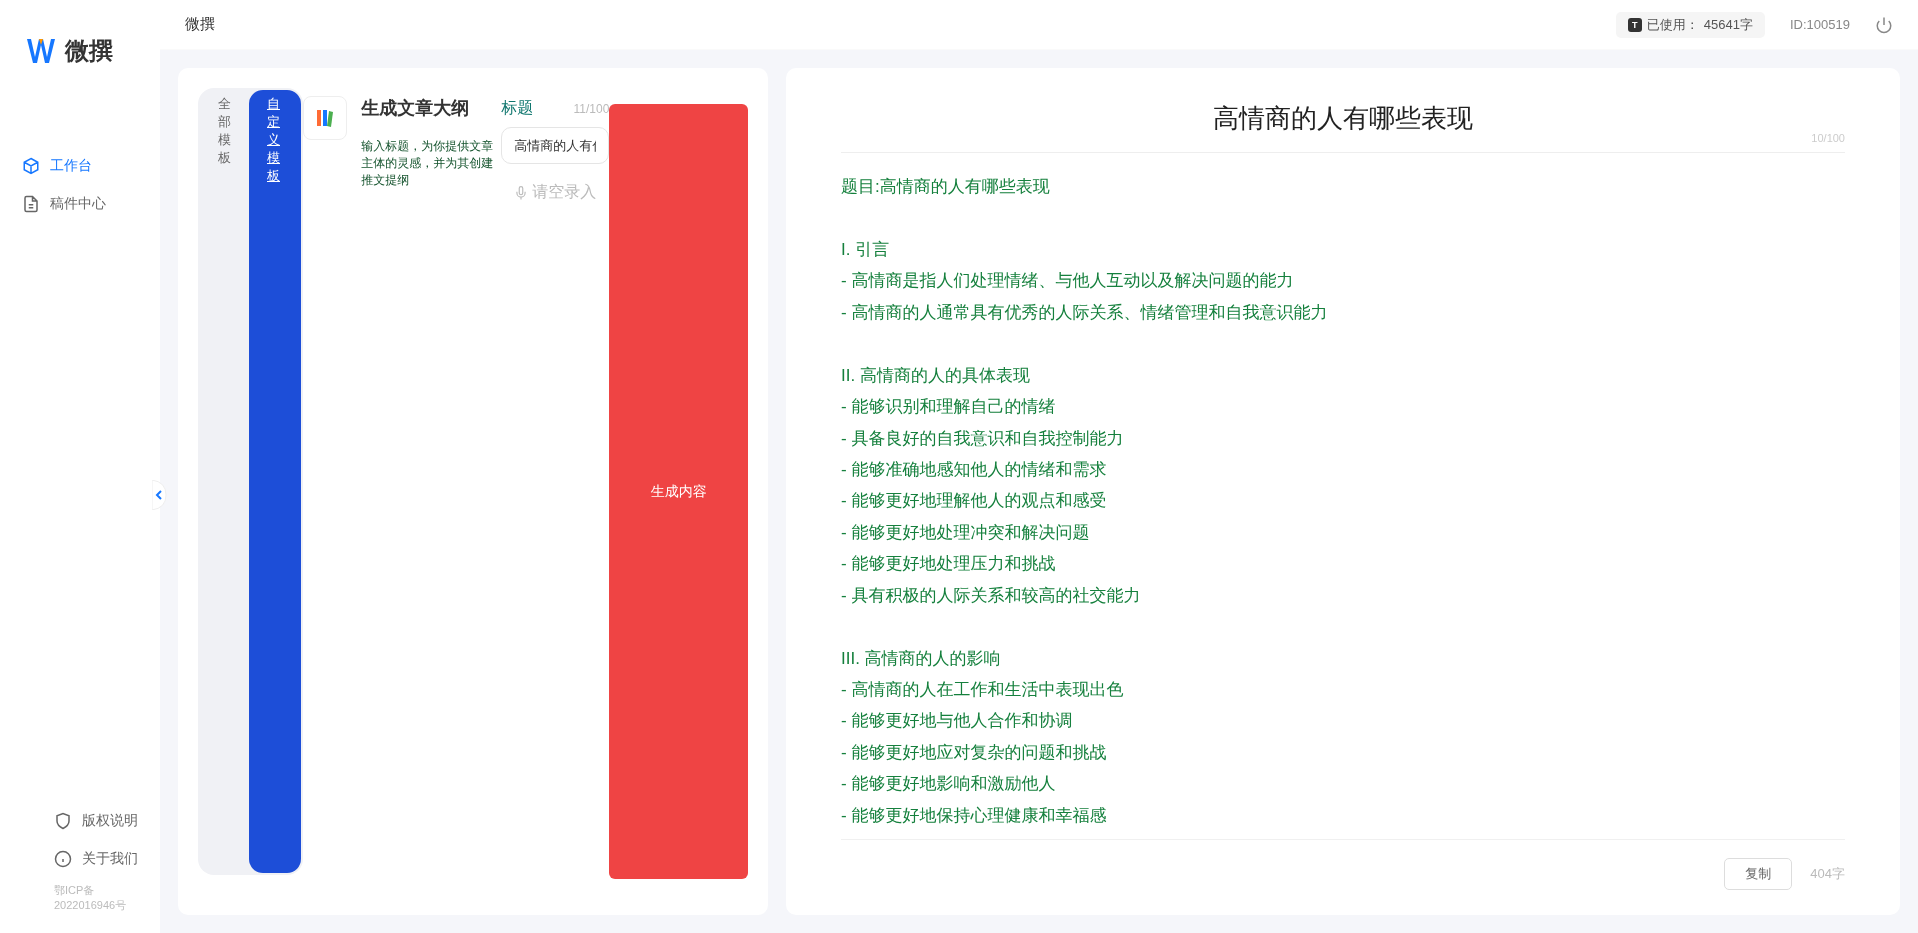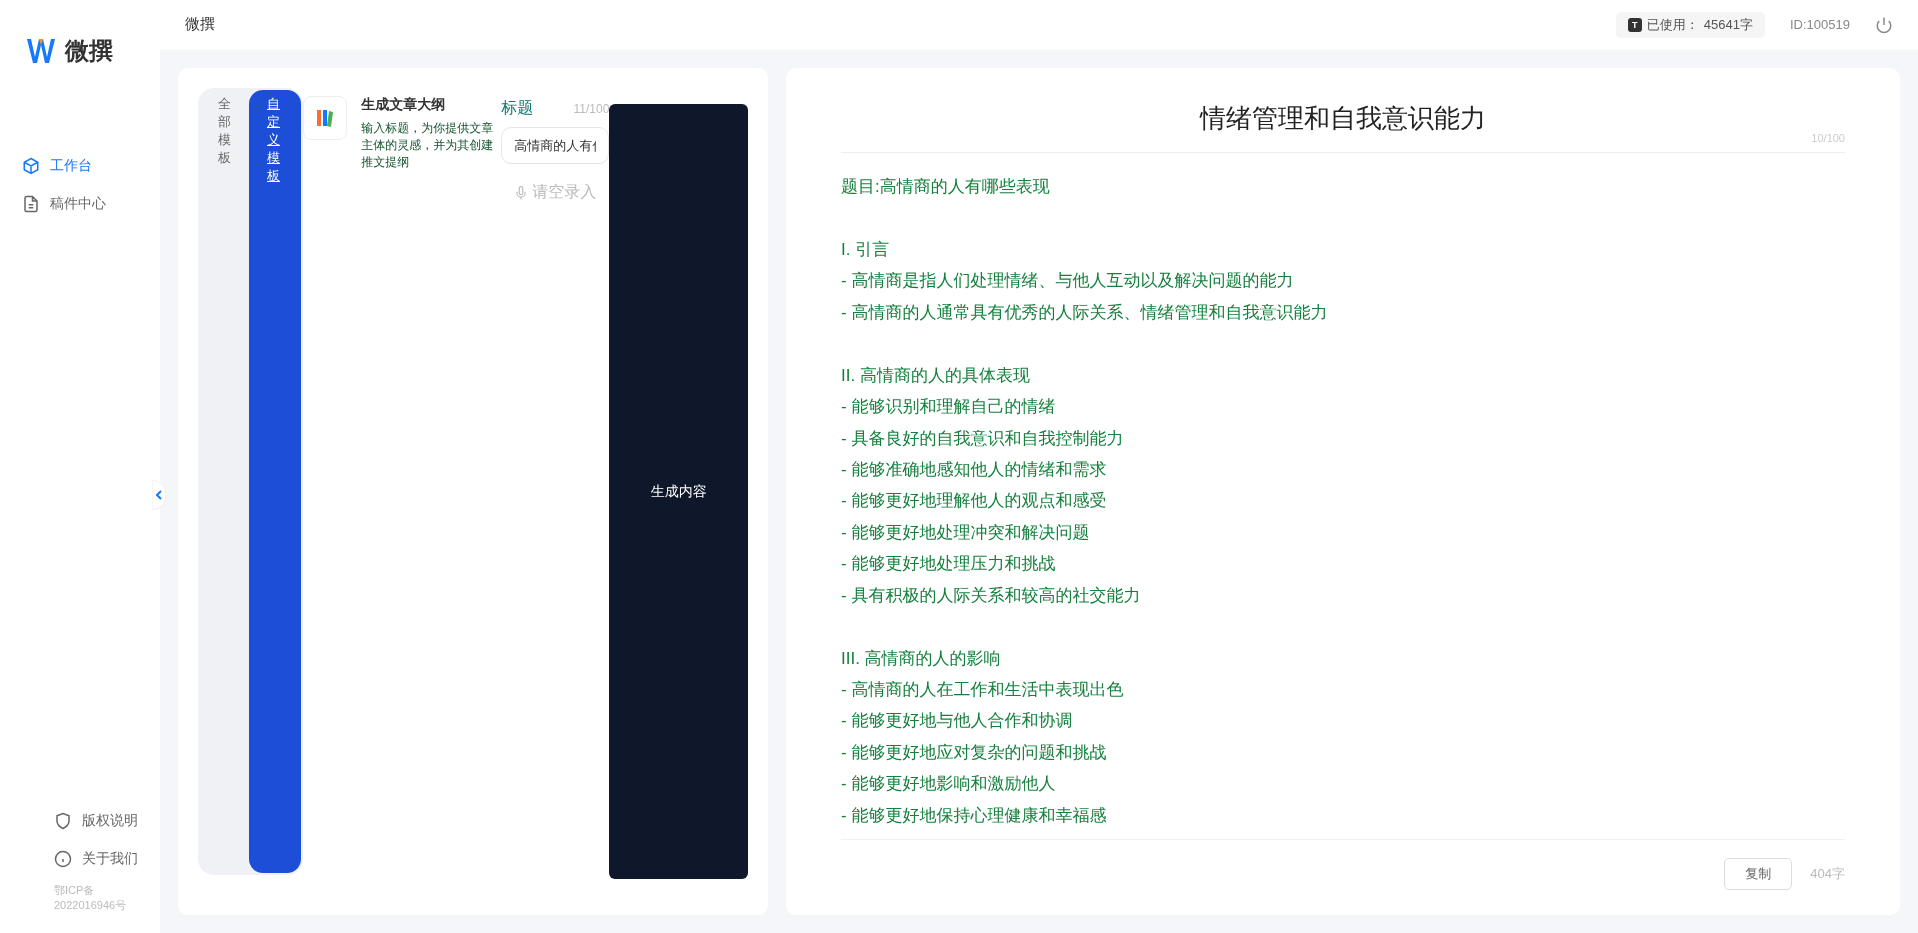--- a/index.html
+++ b/index.html
@@ -38,33 +38,33 @@
     
     
     .left-panel { width: 590px; background: #fff; border-radius: 10px; padding: 20px; display: flex; }
     .tabs { display: flex; gap: 0; background: #f0f1f5; border-radius: 16px; padding: 2px; width: fit-content; margin-bottom: 20px; }
     .tab { padding: 5px 18px; border-radius: 14px; font-size: 13px; cursor: pointer; color: #666; }
     .tab.active { background: #1d4ed8; color: #fff; text-decoration: underline; }
     
     .template-card { display: flex; gap: 14px; padding: 8px 0 24px; }
     .template-icon { width: 44px; height: 44px; background: #fff; border: 1px solid #eee; border-radius: 8px; display: flex; align-items: center; justify-content: center; font-size: 20px; }
     .template-info { flex: 1; }
-    .template-title { font-size: 14px; font-weight: 600; color: #333; margin-bottom: 6px; }
+    .template-title { font-size: 18px; font-weight: 600; color: #333; margin-bottom: 18px; }
     .template-desc { font-size: 12px; color: #14532d; }
     
     .form-section { margin-top: 10px; }
     .form-row { display: flex; justify-content: space-between; align-items: center; margin-bottom: 8px; }
     .form-label { font-size: 16px; color: #0f766e; }
     .form-counter { font-size: 12px; color: #bbb; }
     .form-input { width: 100%; padding: 10px 12px; border: 1px solid #e5e5e5; border-radius: 10px; font-size: 13px; color: #333; outline: none; }
     .voice-row { display: flex; align-items: center; justify-content: center; gap: 4px; margin-top: 18px; color: #bbb; font-size: 16px; cursor: pointer; }
     .voice-icon { width: 14px; height: 14px; }
     
     .panel-spacer { flex: 1; }
-    .generate-btn { width: 240px; margin: 16px auto; padding: 11px; background: #0f172a; color: #fff; border: none; border-radius: 6px; font-size: 14px; cursor: pointer; }
+    .generate-btn { width: 240px; margin: 16px auto; padding: 11px; background: #ef4444; color: #fff; border: none; border-radius: 6px; font-size: 14px; cursor: pointer; }
     
     
     .right-panel { flex: 1; background: #fff; border-radius: 10px; padding: 25px 55px; display: flex; flex-direction: column; overflow: hidden; }
     .doc-title-row { position: relative; margin-bottom: 8px; }
     .doc-title { text-align: center; font-size: 26px; font-weight: 500; color: #222; font-family: "SimSun", serif; padding: 8px 0; }
     .doc-title-counter { position: absolute; right: 0; bottom: 0; font-size: 11px; color: #ccc; }
     .doc-divider { border: none; border-top: 1px solid #eee; margin-bottom: 18px; }
     .doc-body { flex: 1; font-size: 17px; line-height: 1.85; color: #15803d; white-space: pre-line; overflow-y: auto; }
     .doc-footer { display: flex; justify-content: flex-end; align-items: center; gap: 18px; padding-top: 18px; border-top: 1px solid #f0f0f0; margin-top: 10px; }
     .copy-btn { padding: 6px 20px; border: 1px solid #ddd; background: #fff; border-radius: 5px; font-size: 13px; color: #666; cursor: pointer; }
@@ -171,21 +171,21 @@
               </svg>
             <span>请空录入</span>
           </div>
         </div>
         <div class="panel-spacer"></div>
         <button class="generate-btn">生成内容</button>
       </section>
 
       <section class="right-panel">
         <div class="doc-title-row">
-          <div class="doc-title">情绪管理和自我意识能力</div>
+          <div class="doc-title">高情商的人有哪些表现</div>
           <div class="doc-title-counter">10/100</div>
         </div>
         <hr class="doc-divider">
         <div class="doc-body">题目:高情商的人有哪些表现
 
 I. 引言
 - 高情商是指人们处理情绪、与他人互动以及解决问题的能力
 - 高情商的人通常具有优秀的人际关系、情绪管理和自我意识能力
 
 II. 高情商的人的具体表现

